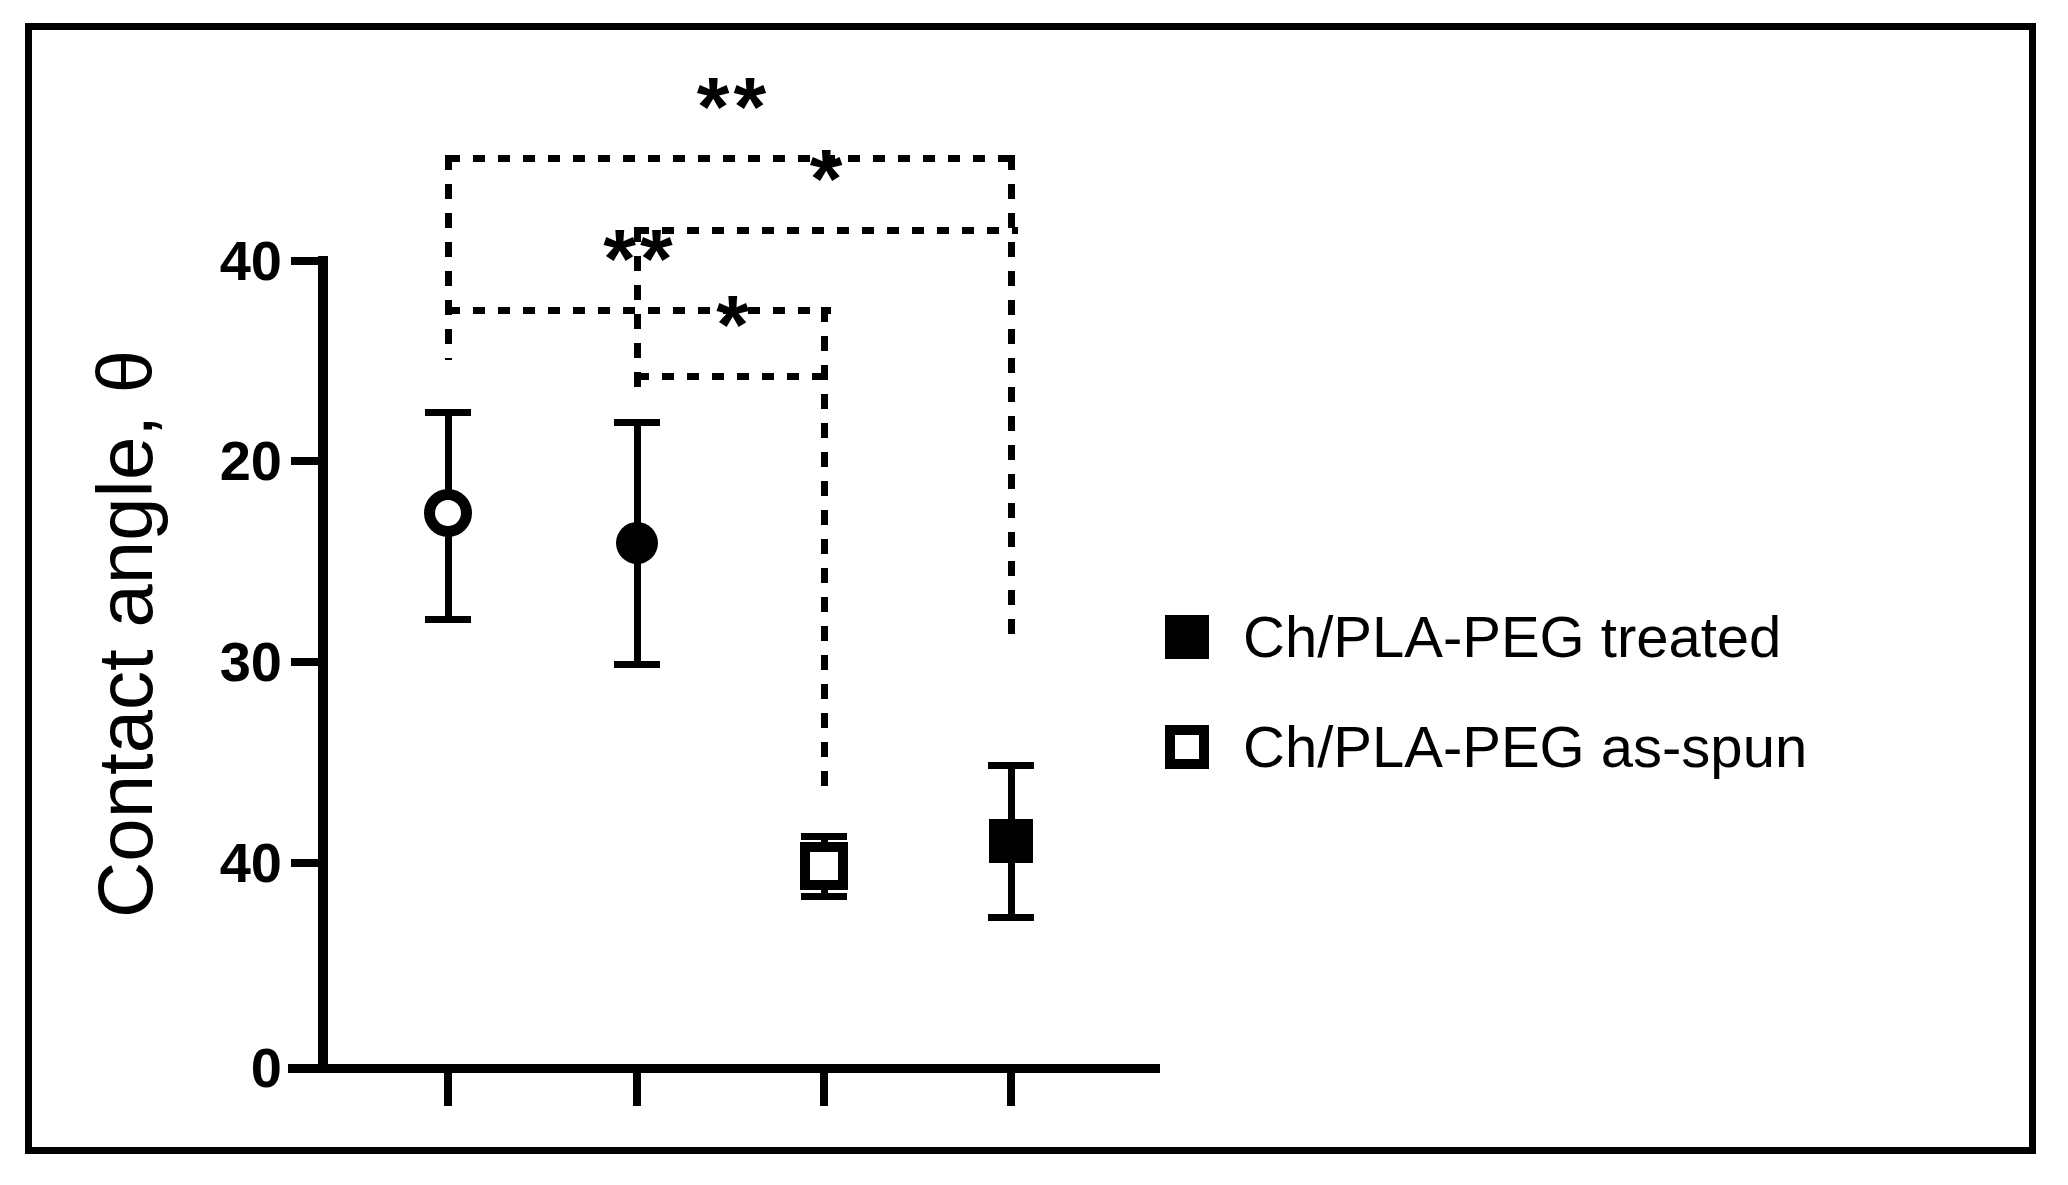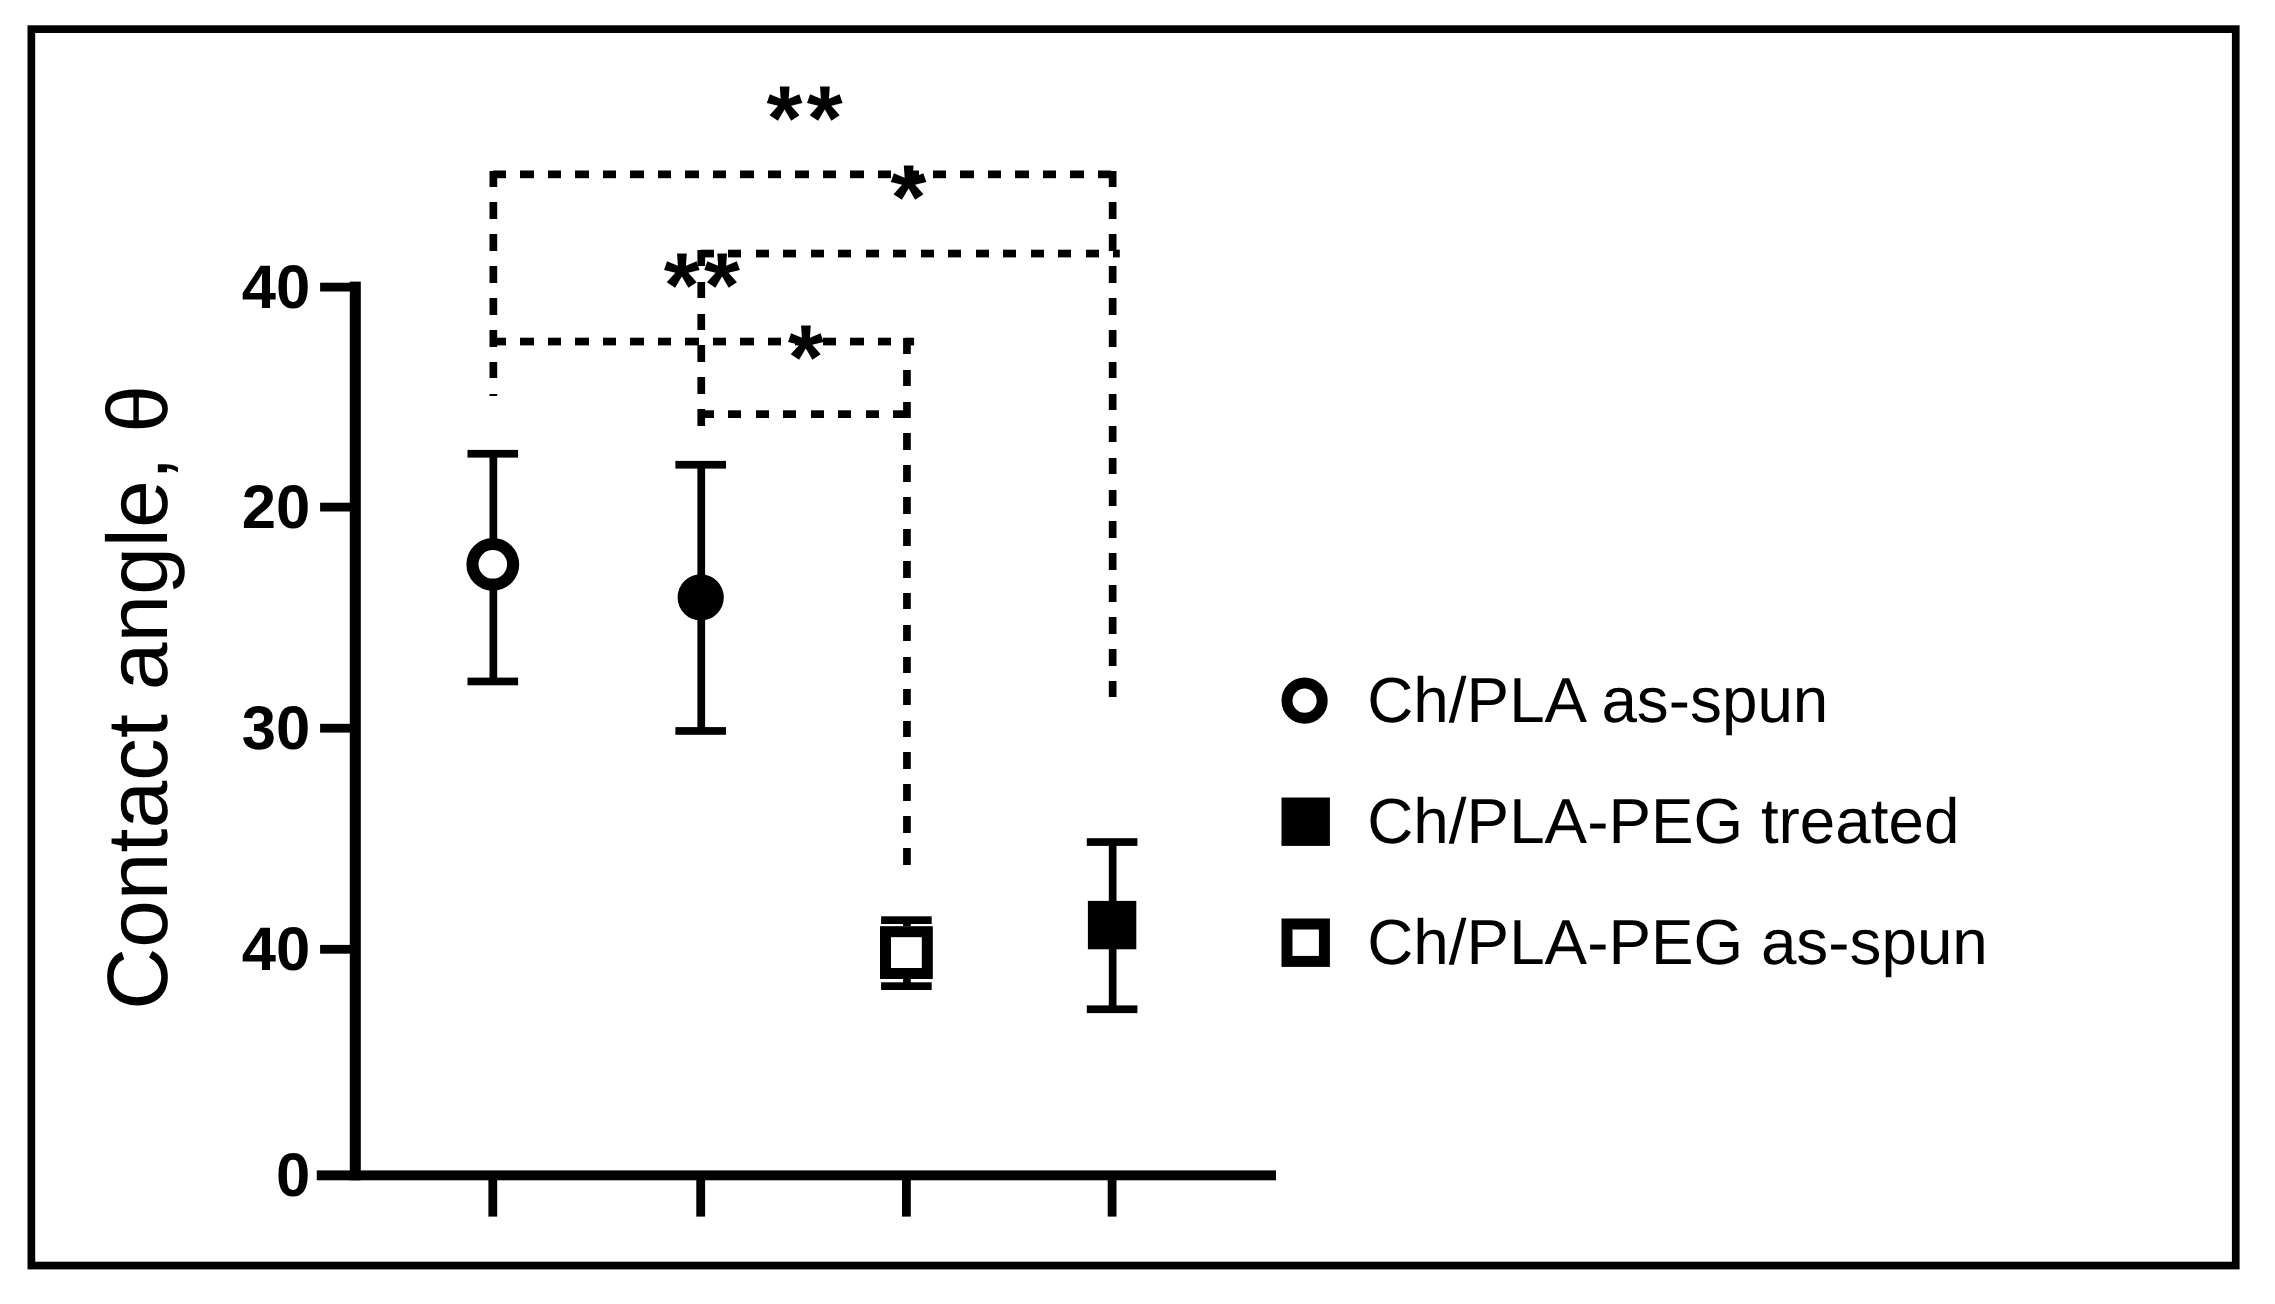--- a/index.html
+++ b/index.html
@@ -115,26 +115,20 @@
       <div class="sig-label" style="left: 734.5px; top: 283px;">*</div>
       <div class="sig-v" style="left: 445px; top: 155px; height: 205px;"></div>
       <div class="sig-v" style="left: 634px; top: 227px; height: 171px;"></div>
       <div class="sig-v" style="left: 821px; top: 307px; height: 485px;"></div>
       <div class="sig-v" style="left: 1008px; top: 155px; height: 492px;"></div>
     </div>
 
   <div class="legend">
     <div class="legend-row">
       <div class="legend-marker-cell">
-          <div class="lm lm-circle-open"></div>
-        </div>
-      <div class="legend-label">Ch/PLA as-spun</div>
-    </div>
-    <div class="legend-row">
-      <div class="legend-marker-cell">
           <div class="lm lm-square-filled"></div>
         </div>
       <div class="legend-label">Ch/PLA-PEG treated</div>
     </div>
     <div class="legend-row">
       <div class="legend-marker-cell">
           <div class="lm lm-square-open"></div>
         </div>
       <div class="legend-label">Ch/PLA-PEG as-spun</div>
     </div>

